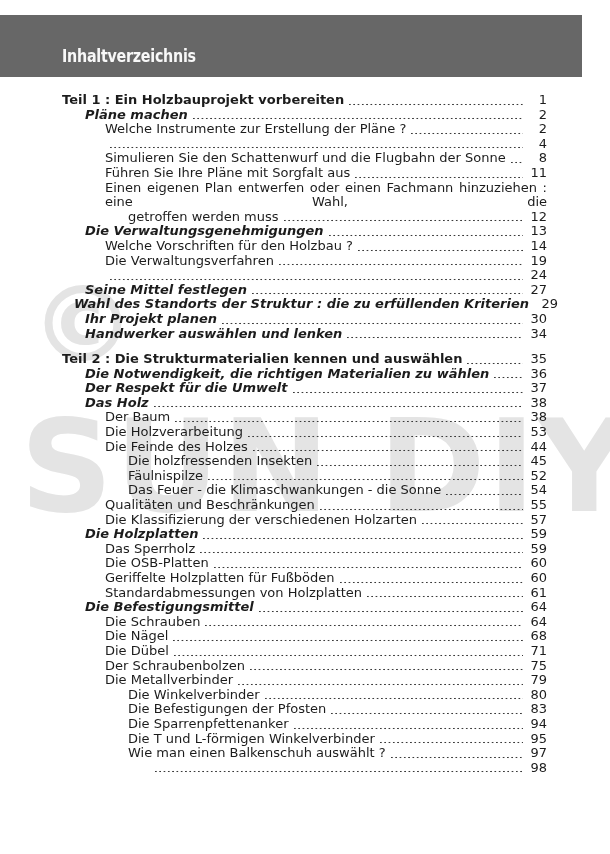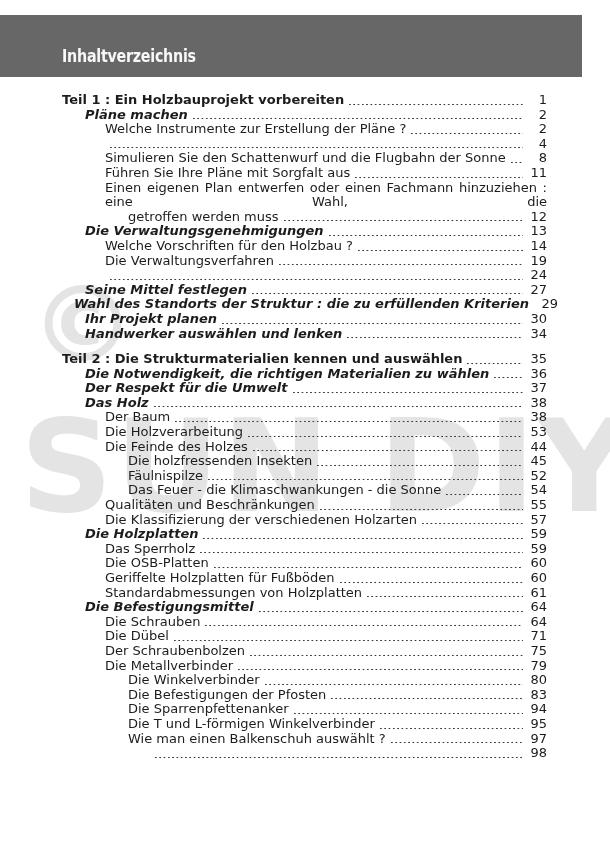--- a/index.html
+++ b/index.html
@@ -238,20 +238,25 @@
     <span class="label">Die Befestigungsmittel</span>
     <span class="dots"></span>
     <span class="page-num">64</span>
   </div>
         <div class="row lvl2 normal">
     <span class="label">Die Schrauben</span>
     <span class="dots"></span>
     <span class="page-num">64</span>
   </div>
         <div class="row lvl2 normal">
+    <span class="label">Die Nägel</span>
+    <span class="dots"></span>
+    <span class="page-num">68</span>
+  </div>
+        <div class="row lvl2 normal">
     <span class="label">Die Dübel</span>
     <span class="dots"></span>
     <span class="page-num">71</span>
   </div>
         <div class="row lvl2 normal">
     <span class="label">Der Schraubenbolzen</span>
     <span class="dots"></span>
     <span class="page-num">75</span>
   </div>
         <div class="row lvl2 normal">

